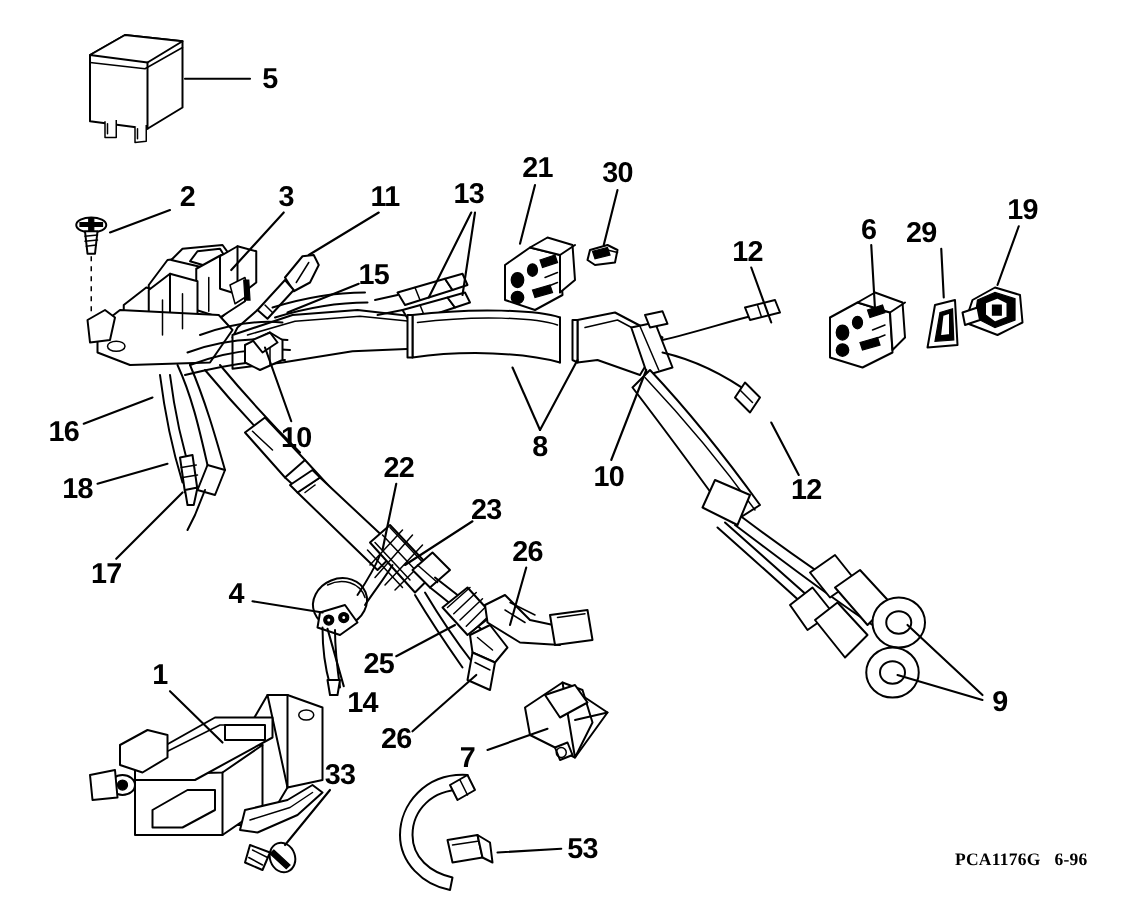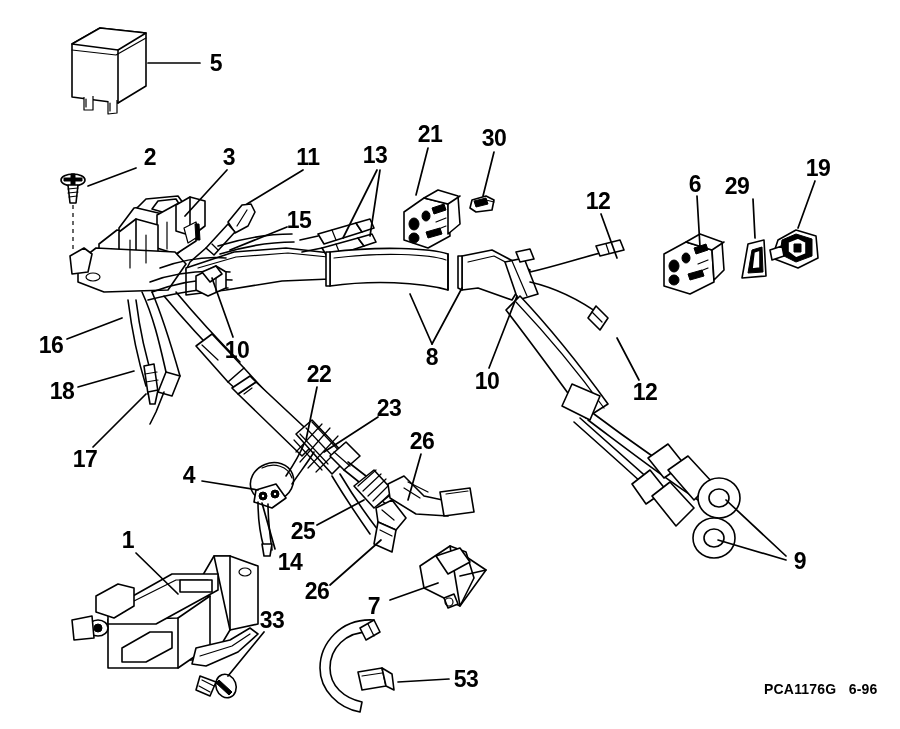--- a/index.html
+++ b/index.html
@@ -20,21 +20,21 @@
     font-size:23px;
     line-height:23px;
     color:#000000;
     letter-spacing:-0.5px;
     white-space:nowrap;
     transform:translate(-50%,-50%);
     pointer-events:auto;
   }
   .footer-code{
     position:absolute;
-    font-family:Liberation Sans, sans-serif;
+    font-family:Liberation Serif, serif;
     font-weight:bold;
     font-size:14px;
     color:#000000;
     letter-spacing:0.2px;
     white-space:pre;
     pointer-events:auto;
   }
   
   .ln{fill:none;stroke:#000;stroke-width:1.6;stroke-linecap:round;stroke-linejoin:round;}
   .ln-thin{fill:none;stroke:#000;stroke-width:1.2;stroke-linecap:round;stroke-linejoin:round;}

